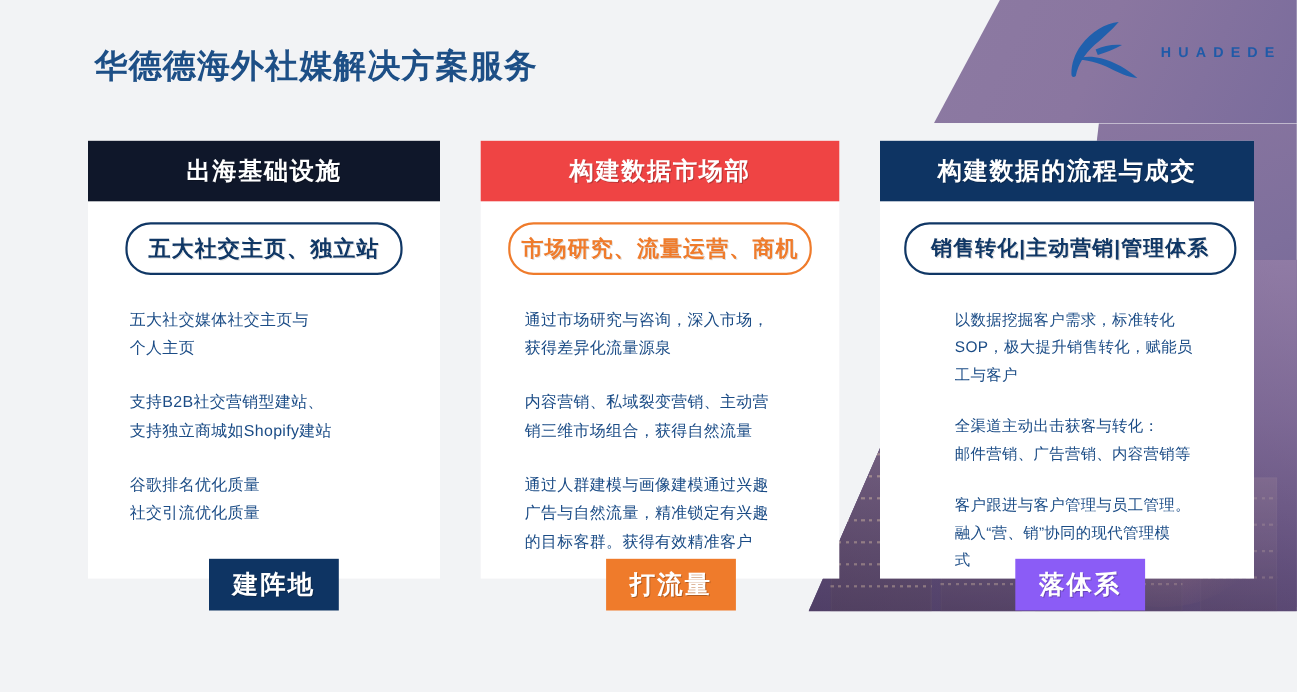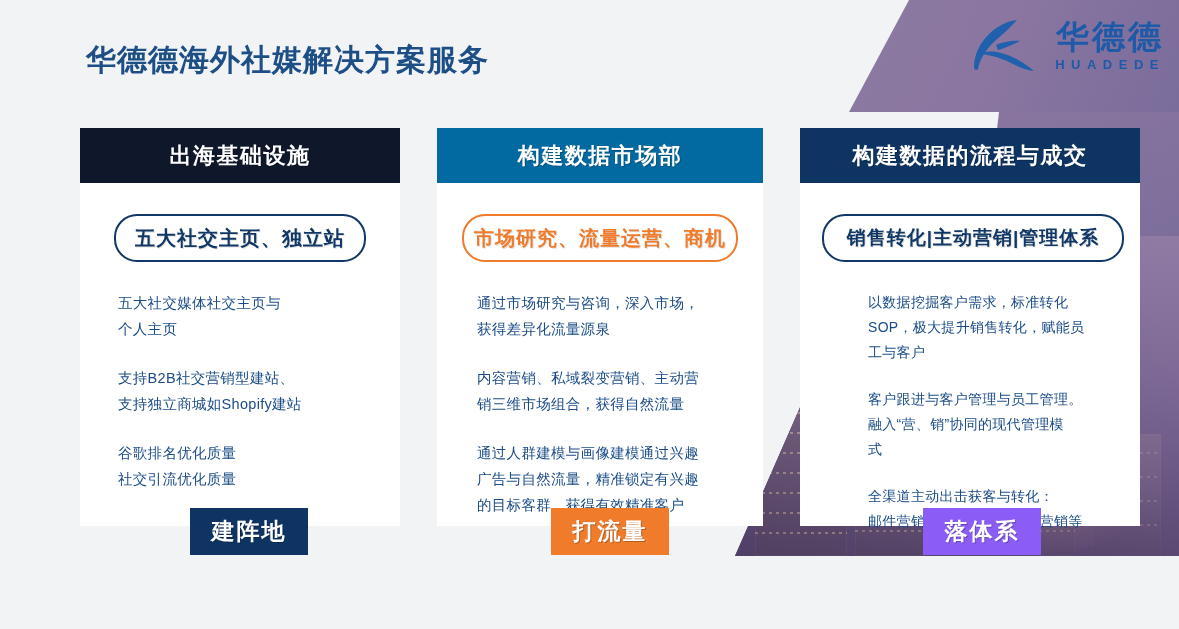--- a/index.html
+++ b/index.html
@@ -74,21 +74,21 @@
            font-family:"DejaVu Sans","Liberation Sans",sans-serif;}
   .logo-en{font-size:13px;font-weight:700;color:#1f5aa8;letter-spacing:6.5px;margin-top:5px;}
 
   
   .card{position:absolute;z-index:4;background:#ffffff;}
   .card-head{
     height:55px;display:flex;align-items:center;justify-content:center;
     font-size:22px;font-weight:700;color:#ffffff;letter-spacing:1.5px;
     text-shadow:1px 1px 0 rgba(0,0,0,.22);
   }
-  .card-body{padding:12px 22px;}
+  .card-body{padding:0 22px;}
   .pill{
     margin:19px auto 0;height:44px;border-radius:23px;
     display:flex;align-items:center;justify-content:center;
     font-size:20px;font-weight:700;letter-spacing:1px;
     border:2px solid #103765;color:#103765;background:#fff;
     text-shadow:1px 1px 0 rgba(0,0,0,.12);
   }
   .para{
     font-size:14.5px;line-height:26px;color:#1b4c86;letter-spacing:.3px;
     margin:0 0 23px 0;
@@ -105,21 +105,21 @@
 
   
   #card-1{left:80px;top:128px;width:320px;height:398px;}
   #card-1 .card-head{background:#0f172a;}
   #card-1 .pill{width:248px;}
   #card-1 .paras{padding-left:16px;}
   #badge-1{left:190px;top:508px;width:100px;background:#0e3463;}
 
   
   #card-2{left:437px;top:128px;width:326px;height:398px;}
-  #card-2 .card-head{background:#0369a1;}
+  #card-2 .card-head{background:#ef4444;}
   #card-2 .pill{width:272px;border-color:#ef7b2b;color:#ef7b2b;}
   #card-2 .paras{padding-left:18px;}
   #badge-2{left:551px;top:508px;width:99px;background:#ef7b2b;}
 
   
   #card-3{left:800px;top:128px;width:340px;height:398px;}
   #card-3 .card-head{background:#0e3463;}
   #card-3 .pill{width:298px;font-size:19px;}
   #card-3 .paras{padding-left:46px;}
   #card-3 .para{font-size:14px;line-height:25px;margin-bottom:22px;}
@@ -188,21 +188,20 @@
 
   <div class="page-title">华德德海外社媒解决方案服务</div>
 
   <div class="logo">
     <svg class="logo-mark" viewBox="0 0 76 62">
       <path d="M52 6 C40 7 27 15 18 27 C12 35 9 44 9 53 C9 56 11 57 13 55 C15 45 21 35 30 27 C37 21 45 14 52 6 Z" fill="#2060ad"></path>
       <path d="M12 40 C22 40 34 43 44 48 C52 52 60 56 69 57 C60 49 48 42 36 39 C28 37 19 37 12 40 Z" fill="#2060ad"></path>
       <path d="M31 31 C38 28 47 26 55 27 C48 31 40 34 33 36 Z" fill="#2060ad"></path>
     </svg>
     <div class="logo-word">
-      <div class="logo-cn">华德德</div>
       <div class="logo-en">HUADEDE</div>
     </div>
   </div>
 
   <div class="card" id="card-1">
     <div class="card-head">出海基础设施</div>
     <div class="card-body">
       <div class="pill">五大社交主页、独立站</div>
       <div class="paras">
         <p class="para" style="white-space: pre-line;">五大社交媒体社交主页与
@@ -234,23 +233,23 @@
   <div class="badge" id="badge-2">打流量</div>
 
   <div class="card" id="card-3">
     <div class="card-head">构建数据的流程与成交</div>
     <div class="card-body">
       <div class="pill">销售转化|主动营销|管理体系</div>
       <div class="paras">
         <p class="para" style="white-space: pre-line;">以数据挖掘客户需求，标准转化
 SOP，极大提升销售转化，赋能员
 工与客户</p>
+        <p class="para" style="white-space: pre-line;">全渠道主动出击获客与转化：
+邮件营销、广告营销、内容营销等</p>
         <p class="para" style="white-space: pre-line;">客户跟进与客户管理与员工管理。
 融入“营、销”协同的现代管理模
 式</p>
-        <p class="para" style="white-space: pre-line;">全渠道主动出击获客与转化：
-邮件营销、广告营销、内容营销等</p>
       </div>
     </div>
   </div>
   <div class="badge" id="badge-3">落体系</div>
 
 </div>
 
 </body></html>

